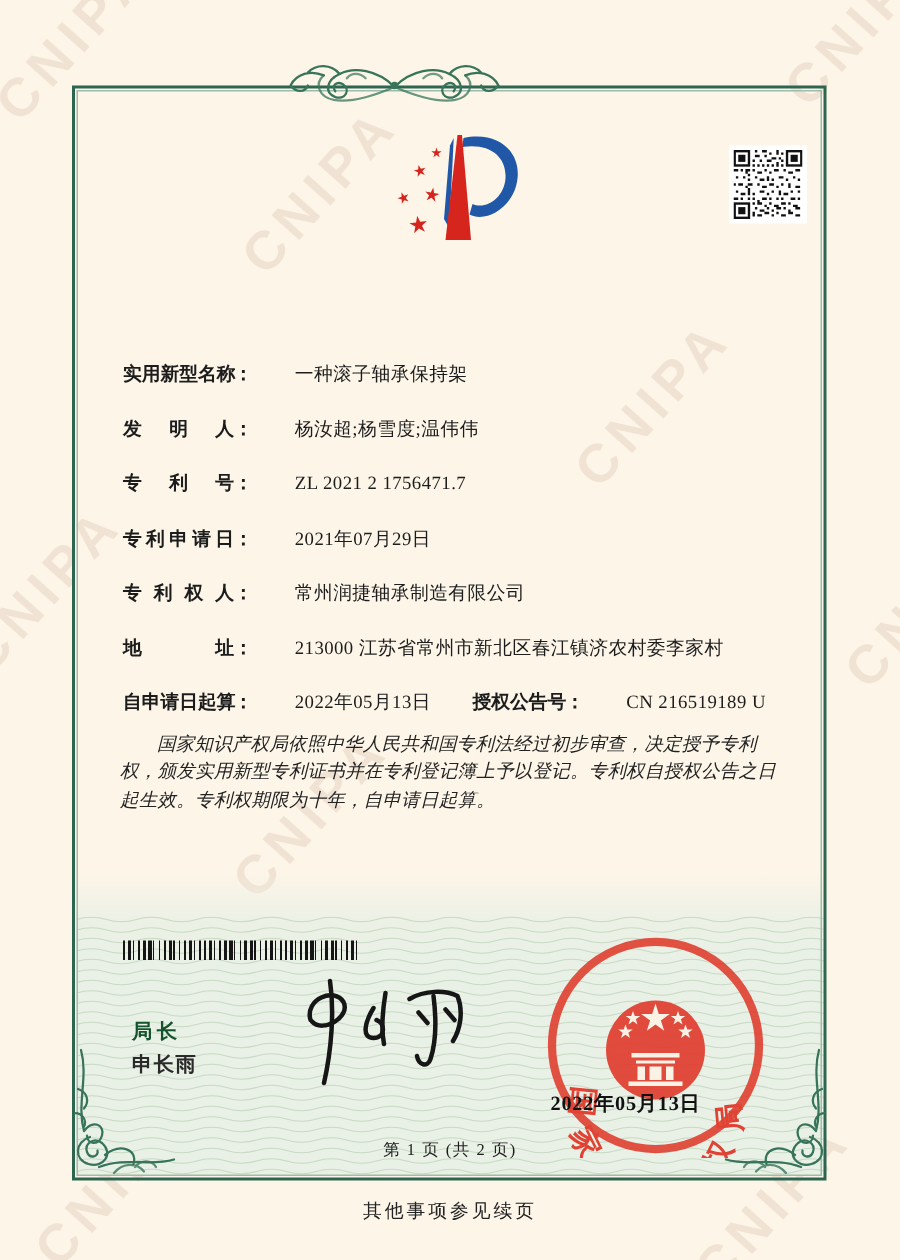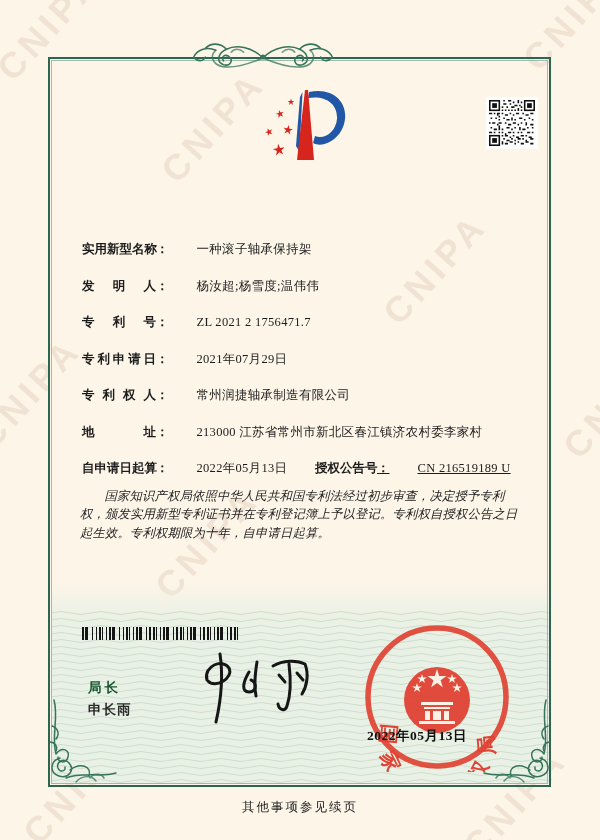--- a/index.html
+++ b/index.html
@@ -30,21 +30,21 @@
   .qr{position:absolute;left:486px;top:97px;z-index:4;background:#fff;padding:3px;}
 
   .title{position:absolute;left:50px;top:170px;width:500px;text-align:center;
          font-size:29px;font-weight:bold;letter-spacing:7px;color:#141414;z-index:4;}
 
   .fields{position:absolute;left:82px;top:0;width:470px;z-index:4;font-size:12.5px;}
   .frow{position:absolute;left:0;white-space:nowrap;}
   .lbl{display:inline-block;width:74px;text-align:justify;text-align-last:justify;font-weight:600;}
   .colon{font-weight:600;margin-right:5px;}
   .val{letter-spacing:.3px;margin-left:23px;}
-  .pair2{position:absolute;left:233px;top:0;white-space:nowrap;text-decoration:underline;}
+  .pair2{position:absolute;left:233px;top:0;white-space:nowrap;}
 
   .bodytext{position:absolute;left:80px;top:487px;width:442px;z-index:4;
             font-size:12.3px;line-height:18.4px;font-style:italic;color:#222;}
   .bodytext p{margin:0;text-indent:2em;letter-spacing:.2px;}
 
   .barcode{position:absolute;left:82px;top:627px;width:157px;height:13px;z-index:4;
     background:
      repeating-linear-gradient(90deg,#151515 0 1.6px,transparent 1.6px 3.4px,
         #151515 3.4px 5.6px,transparent 5.6px 6.6px,#151515 6.6px 7.4px,
         transparent 7.4px 10.2px,#151515 10.2px 11.2px,transparent 11.2px 13.5px);}
@@ -262,15 +262,16 @@
         <path d="M60,52 L61.2,55.4 L64.8,55.4 L61.9,57.5 L63,61 L60,58.8 L57,61 L58.1,57.5 L55.2,55.4 L58.8,55.4 Z"></path>
         <path d="M90,52 L91.2,55.4 L94.8,55.4 L91.9,57.5 L93,61 L90,58.8 L87,61 L88.1,57.5 L85.2,55.4 L88.8,55.4 Z"></path>
         <path d="M55,61 L56.2,64.4 L59.8,64.4 L56.9,66.5 L58,70 L55,67.8 L52,70 L53.1,66.5 L50.2,64.4 L53.8,64.4 Z"></path>
         <path d="M95,61 L96.2,64.4 L99.8,64.4 L96.9,66.5 L98,70 L95,67.8 L92,70 L93.1,66.5 L90.2,64.4 L93.8,64.4 Z"></path>
         <path d="M59,80 h32 v3 h-32 z M62,85 h26 v2 h-26 z M63,89 h5 v9 h-5 z M71,89 h8 v9 h-8 z M82,89 h5 v9 h-5 z M57,99 h36 v3 h-36 z"></path>
       </g>
     </g>
   </svg>
   <div class="seal-date">2022年05月13日</div>
 
+  <div class="pagenum">第 1 页 (共 2 页)</div>
   <div class="contnote">其他事项参见续页</div>
 
 </div>
 
 </body></html>

